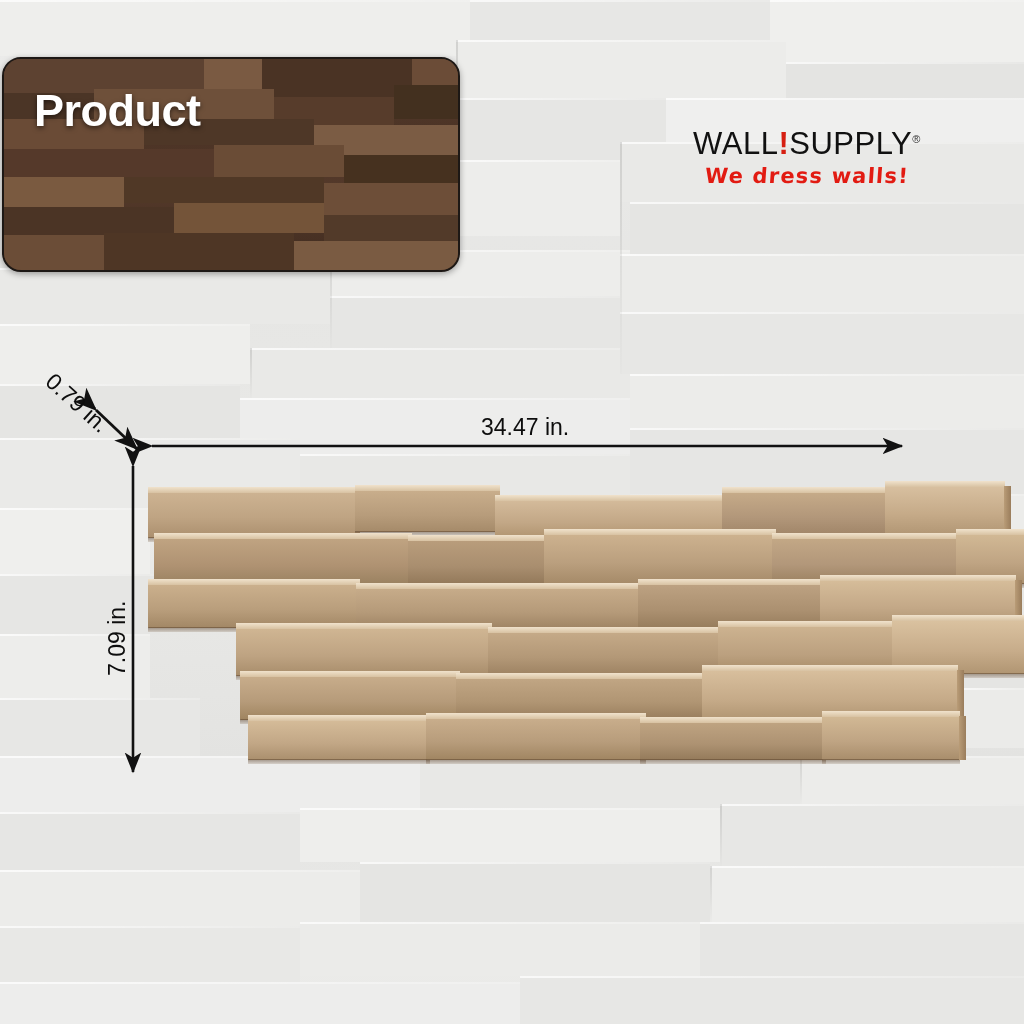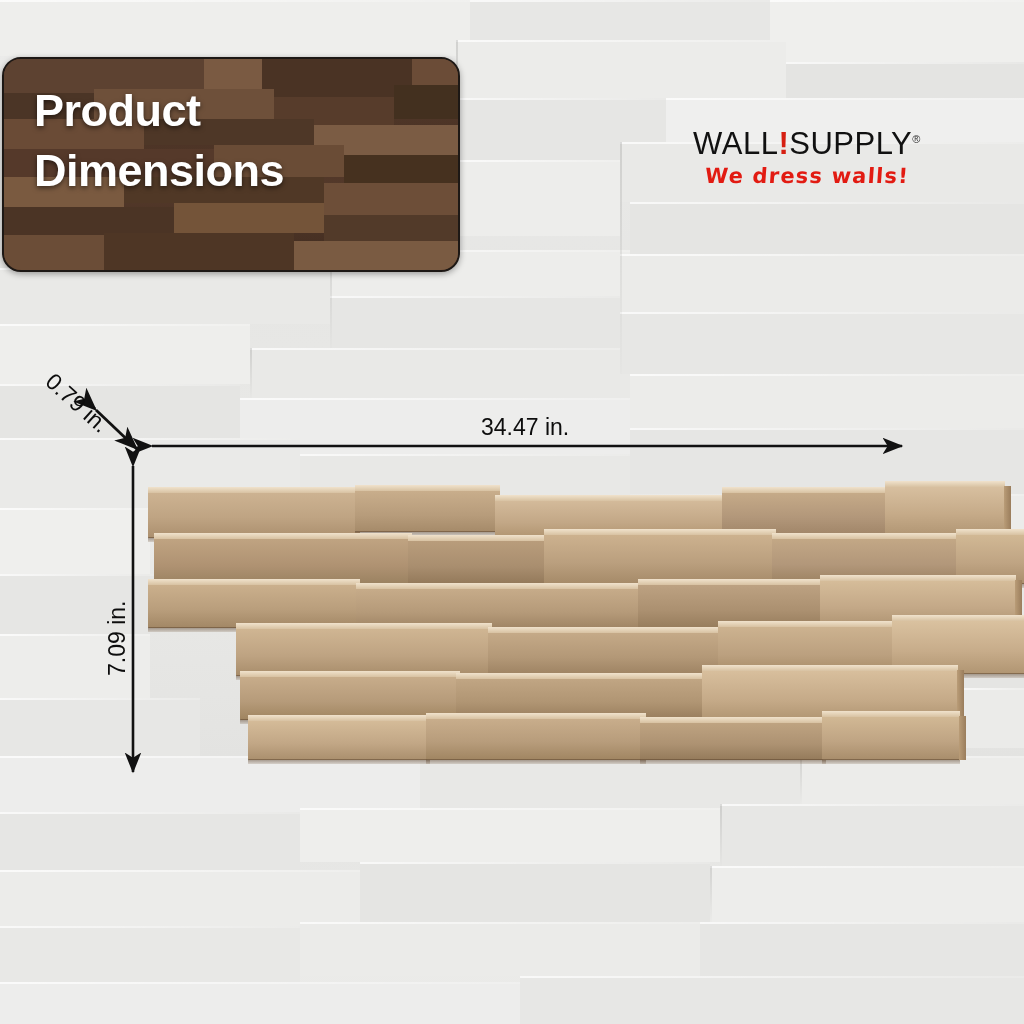--- a/index.html
+++ b/index.html
@@ -141,21 +141,20 @@
       <div class="wslat" style="left:320px;top:124px;width:136px;height:32px;background:#6d4e38;"></div>
       <div class="wslat" style="left:0;top:148px;width:170px;height:28px;background:#4b3425;"></div>
       <div class="wslat" style="left:170px;top:144px;width:150px;height:30px;background:#745439;"></div>
       <div class="wslat" style="left:320px;top:156px;width:136px;height:26px;background:#523a29;"></div>
       <div class="wslat" style="left:0;top:176px;width:100px;height:35px;background:#6b4d37;"></div>
       <div class="wslat" style="left:100px;top:174px;width:190px;height:37px;background:#4e3625;"></div>
       <div class="wslat" style="left:290px;top:182px;width:166px;height:29px;background:#7a5b42;"></div>
     </div>
     <div class="btext">
       <div>Product</div>
-      <div>Dimensions</div>
     </div>
   </div>
 
   <div id="logo">
     <div class="lmain"><span>WALL</span><span class="bang">!</span><span>SUPPLY</span><span class="reg">®</span></div>
     <div class="ltag">We dress walls!</div>
   </div>
 
   <div id="panel">
 

